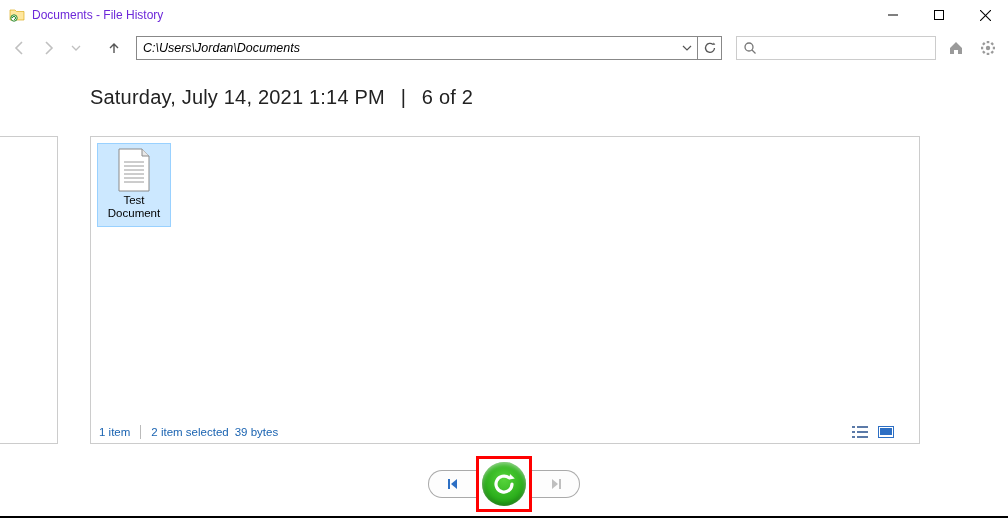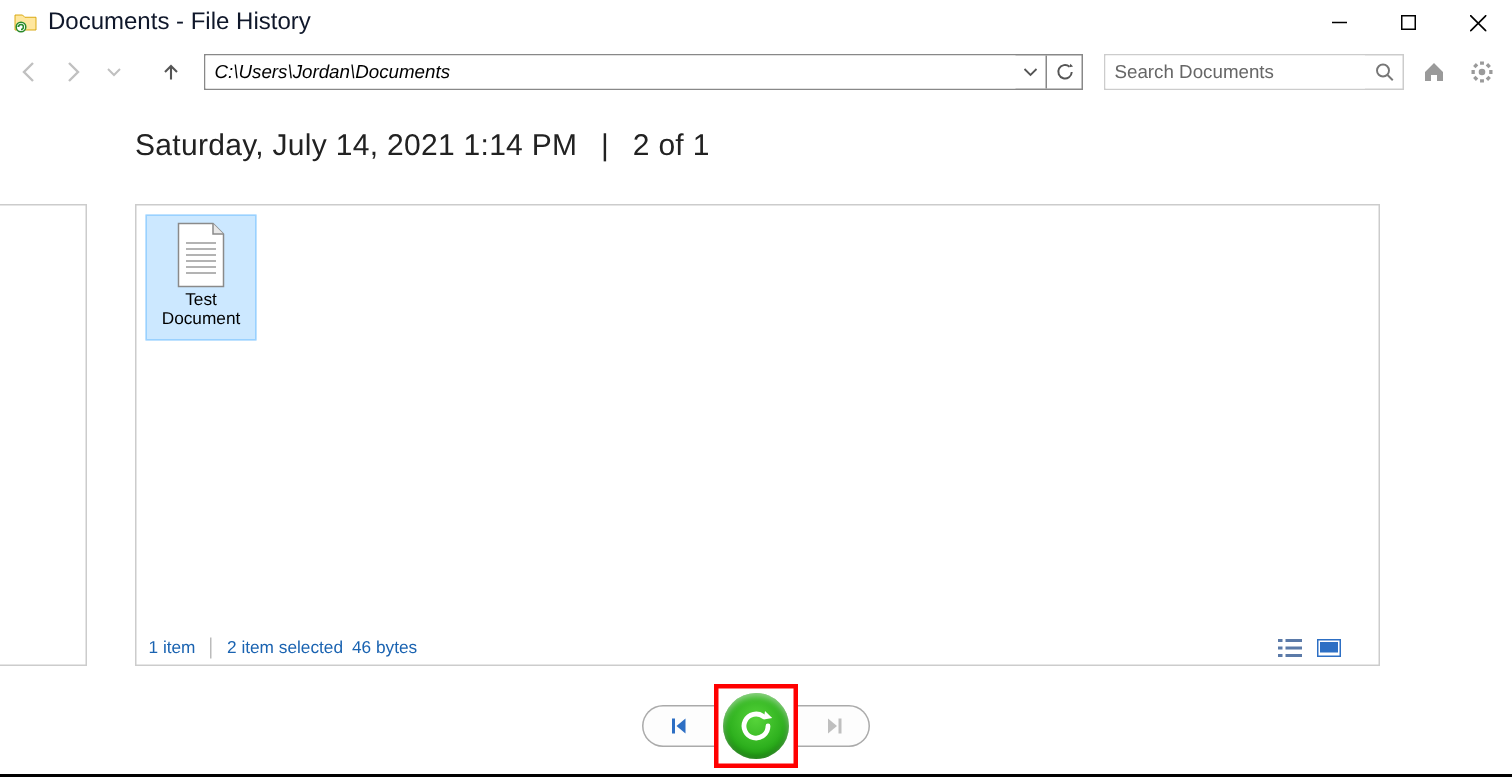--- a/index.html
+++ b/index.html
@@ -1,20 +1,20 @@
 <!DOCTYPE html>
 <html><head>
 <meta charset="utf-8">
 <style>
   * { box-sizing: border-box; font-family: "Segoe UI", Arial, sans-serif; }
   body { margin: 0; padding: 0; width: 1008px; height: 518px; background: #fff; overflow: hidden; position: relative; }
 
   .titlebar { height: 30px; display: flex; align-items: center; padding: 0 0 0 8px; }
   .titlebar .icon-wrap { width: 18px; height: 18px; margin-right: 6px; display:flex; align-items:center; justify-content:center; }
-  .titlebar .title { font-size: 16px; color: #0f172a; flex: 1; }
+  .titlebar .title { font-size: 12px; color: #6d28d9; flex: 1; }
   .winbtn { width: 46px; height: 30px; display:flex; align-items:center; justify-content:center; }
 
   .navbar { height: 36px; display: flex; align-items: center; padding: 0 8px; border-bottom: 1px solid transparent; gap: 4px; }
   .navbtn { width: 24px; height: 24px; display:flex; align-items:center; justify-content:center; border-radius:2px; }
   .navbtn.inactive svg { stroke: #c0c0c0; }
   .navbtn.active svg { stroke: #555; }
 
   .addr-wrap { flex:1; display:flex; align-items:center; border:1px solid #888; height:24px; margin: 0 6px; }
   .addr { flex:1; border:none; outline:none; padding:0 6px; font-size:12.5px; height:22px; background:#fff;font-style:italic; }
   .addr-btn { width:24px; height:22px; border-left:1px solid #888; display:flex; align-items:center; justify-content:center; }
@@ -116,21 +116,20 @@
     </div>
     <div class="addr-btn">
       <svg width="14" height="14" viewBox="0 0 14 14" fill="none">
         <path d="M11.5 7 A4.5 4.5 0 1 1 10 3.5" stroke="#555" stroke-width="1.3"></path>
         <path d="M10.5 1.5 L10 3.9 L12.4 3.4 Z" fill="#555"></path>
       </svg>
     </div>
   </div>
 
   <div class="search-wrap">
-    <input class="search" placeholder="Search Documents" style="">
     <div class="search-btn">
       <svg width="14" height="14" viewBox="0 0 14 14" fill="none">
         <circle cx="6" cy="6" r="4" stroke="#777" stroke-width="1.3"></circle>
         <line x1="9" y1="9" x2="12.5" y2="12.5" stroke="#777" stroke-width="1.3"></line>
       </svg>
     </div>
   </div>
 
   <div class="rightnavbtn">
     <svg width="18" height="18" viewBox="0 0 18 18">
@@ -150,21 +149,21 @@
         <line x1="14" y1="4" x2="12.4" y2="5.6"></line>
           <line x1="5.6" y1="12.4" x2="4" y2="14"></line>
       </g>
     </svg>
   </div>
 </div>
 
 <div class="datehdr">
   <span>Saturday, July 14, 2021 1:14 PM</span>
   <span class="sep">|</span>
-  <span>2 of 1</span>
+  <span>6 of 2</span>
 </div>
 
 <div class="leftstub"></div>
 
 <div class="pane">
   <div class="icons-area">
     <div class="file-item selected">
       <div class="file-icon">
         <svg width="36" height="44" viewBox="0 0 36 44">
           <path d="M3 1 H26 L33 8 V43 H3 Z" fill="#fff" stroke="#8a8a8a" stroke-width="1"></path>
@@ -181,21 +180,21 @@
       </div>
       <div class="file-label">Test Document</div>
     </div>
   </div>
 
   <div class="statusbar">
     <span>1 item</span>
     <span class="sep"></span>
     <span>2 item selected</span>
     <span style="width:6px;"></span>
-    <span>46 bytes</span>
+    <span>39 bytes</span>
     <span class="spacer"></span>
     <div class="viewbtn">
       <svg width="16" height="12" viewBox="0 0 16 12">
         <rect x="0" y="0" width="3" height="2" fill="#5b7aa8"></rect>
           <rect x="5" y="0" width="11" height="2" fill="#5b7aa8"></rect>
         <rect x="0" y="5" width="3" height="2" fill="#5b7aa8"></rect>
           <rect x="5" y="5" width="11" height="2" fill="#5b7aa8"></rect>
         <rect x="0" y="10" width="3" height="2" fill="#5b7aa8"></rect>
           <rect x="5" y="10" width="11" height="2" fill="#5b7aa8"></rect>
       </svg>

